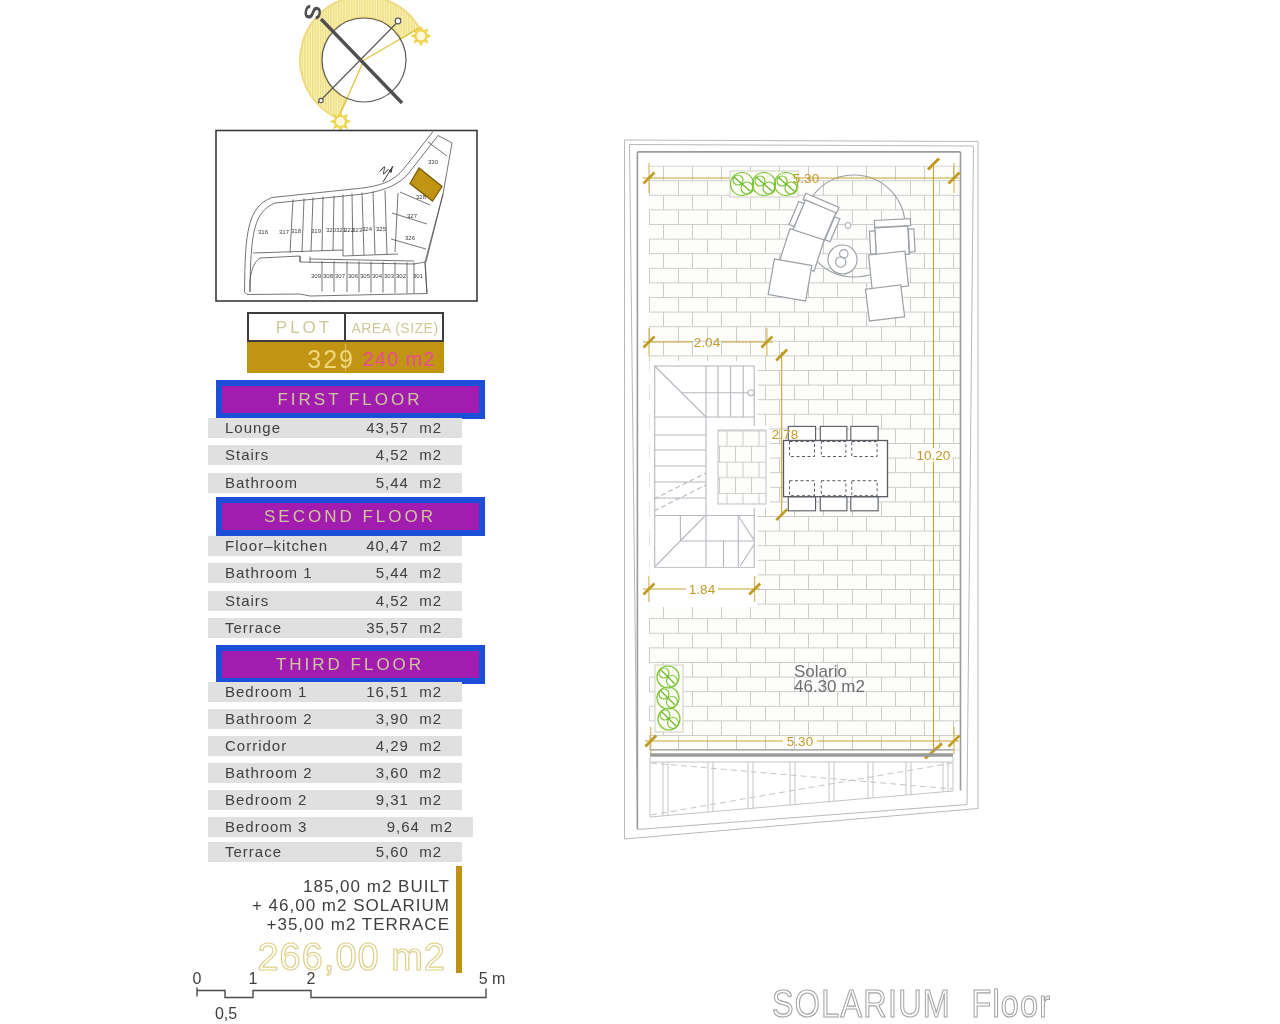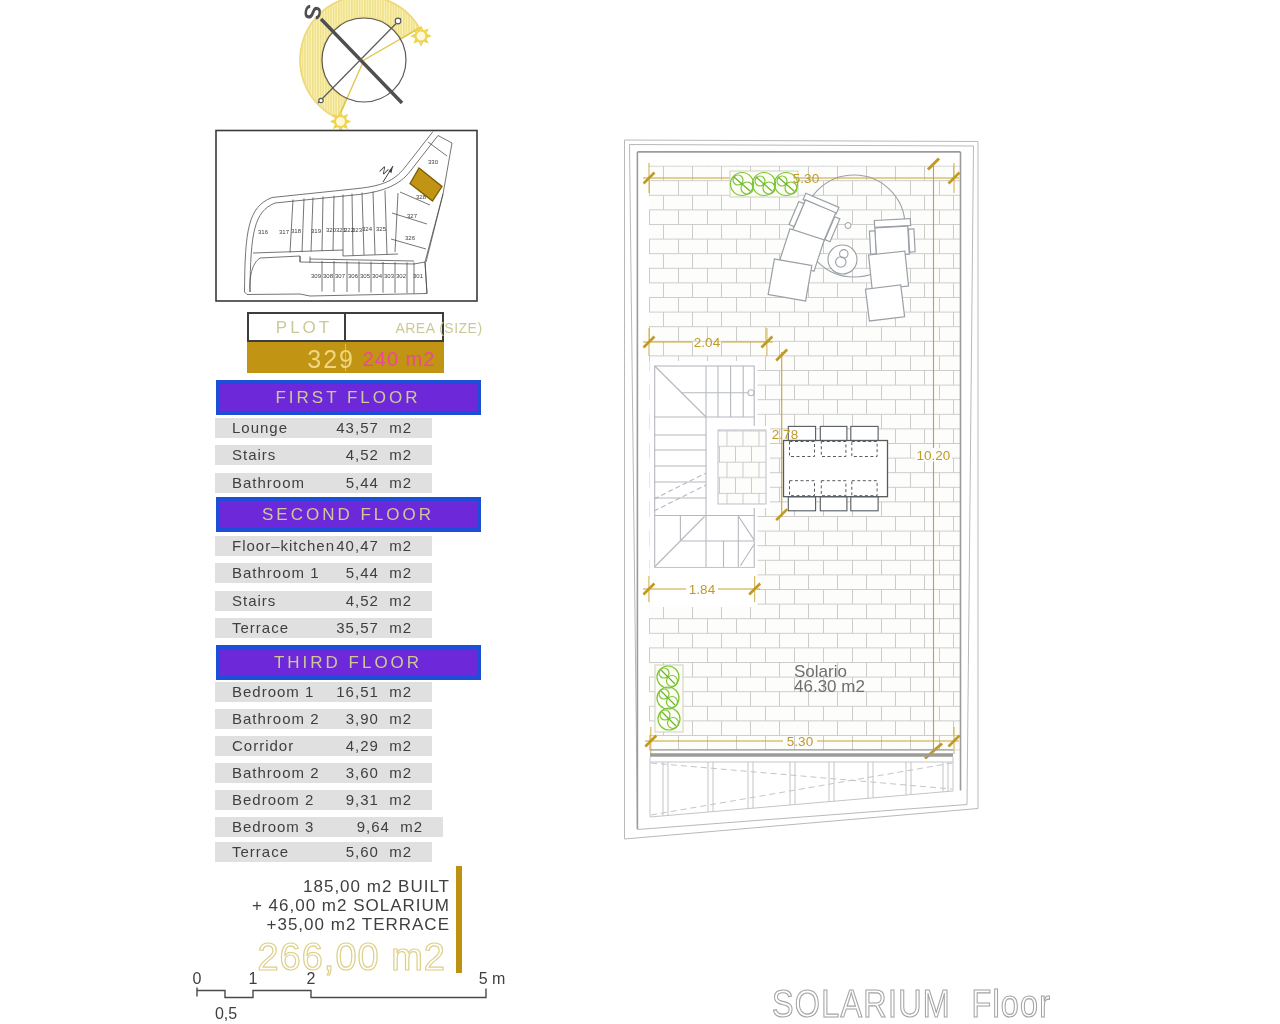--- a/index.html
+++ b/index.html
@@ -1,22 +1,22 @@
 <!DOCTYPE html>
 <html><head>
 <meta charset="utf-8">
 <style>
   html,body{margin:0;padding:0;background:#ffffff;}
   body{width:1280px;height:1024px;position:relative;overflow:hidden;
        font-family:"Liberation Sans", sans-serif;}
   .abs{position:absolute;}
-  .hdrbox{position:absolute;left:215.5px;width:257px;height:27px;border:4px solid #1d4ed8;
-          background:#6d28d9;text-align:center;color:#ccc998;font-size:17px;letter-spacing:3px;
+  .hdrbox{position:absolute;left:215.5px;width:257px;height:27px;border:6px solid #1d4ed8;
+          background:#a21caf;text-align:center;color:#ccc998;font-size:17px;letter-spacing:3px;
           line-height:27px;}
-  .row{position:absolute;left:215px;width:217px;height:20px;background:#e0e0e0;
+  .row{position:absolute;left:208px;width:254px;height:20px;background:#e0e0e0;
        color:#3f3f3f;font-size:15px;line-height:20px;letter-spacing:1px;}
   .row .lbl{position:absolute;left:17px;top:0;}
   .row .val{position:absolute;right:20px;top:0;}
 </style>
 </head>
 <body>
 
 <svg class="abs" style="left:270px;top:0px;" width="170" height="135" viewBox="270 0 170 135">
   <defs>
     <pattern id="hatch" width="2.6" height="6" patternUnits="userSpaceOnUse">
@@ -115,21 +115,21 @@
     <text x="389" y="278">303</text>
     <text x="401" y="278">302</text>
     <text x="418" y="278">301</text>
   </g>
 </svg>
 
 <div class="abs" style="left:247px;top:312px;width:197px;height:78px;">
   <div style="position:absolute;left:0;top:0;width:197px;height:30px;border:2px solid #3d3d3d;box-sizing:border-box;background:#fff;"></div>
   <div style="position:absolute;left:97px;top:0;width:2px;height:30px;background:#3d3d3d;"></div>
   <div style="position:absolute;left:14px;top:6px;width:86px;text-align:center;color:#ccc998;font-size:17px;letter-spacing:3px;">PLOT</div>
-  <div style="position:absolute;left:100px;top:8px;width:96px;text-align:center;color:#ccc998;font-size:14px;letter-spacing:0.5px;white-space:nowrap;margin-left:44px;">AREA (SIZE)</div>
+  <div style="position:absolute;left:100px;top:8px;width:96px;text-align:center;color:#ccc998;font-size:14px;letter-spacing:0.5px;white-space:nowrap;">AREA (SIZE)</div>
   <div style="position:absolute;left:0;top:30px;width:197px;height:31px;background:#c29413;"></div>
   <div style="position:absolute;left:98px;top:32px;width:1px;height:27px;background:#dcbe5e;"></div>
   <div style="position:absolute;left:10px;top:33px;width:98px;text-align:right;color:#eed77e;font-size:25px;letter-spacing:2px;">329</div>
   <div style="position:absolute;left:106px;top:36px;width:92px;text-align:center;color:#ec4899;font-size:20px;letter-spacing:1px;">240 m2</div>
 </div>
 
 <div class="hdrbox" style="top:380px;">FIRST FLOOR</div>
 
 <div class="row" style="top:418px;">
     <span class="lbl">Lounge</span>

